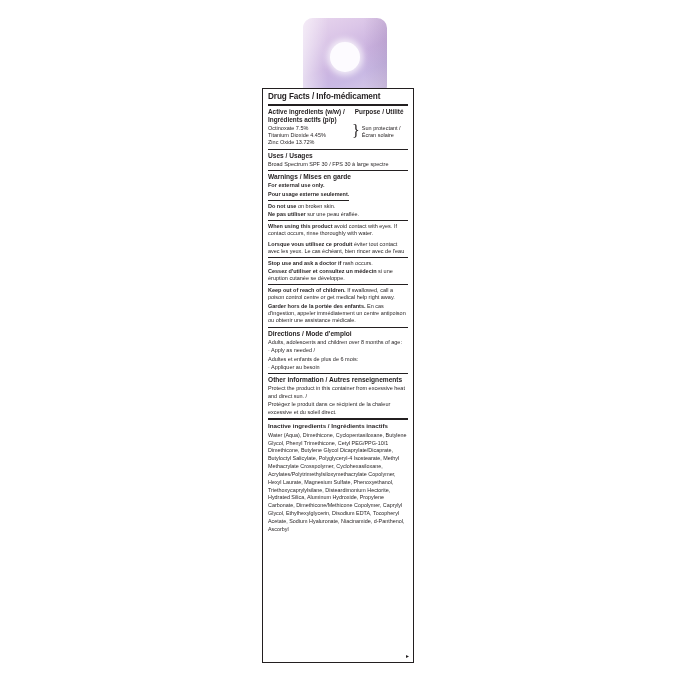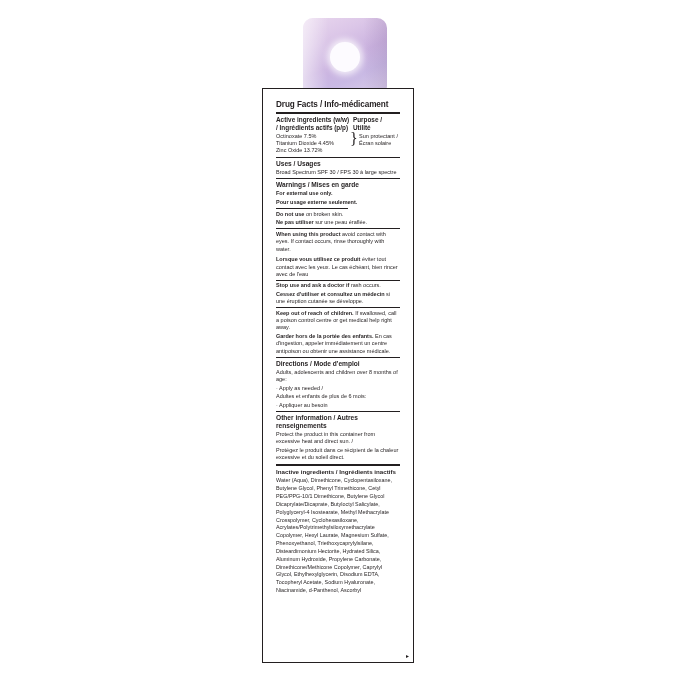--- a/index.html
+++ b/index.html
@@ -51,21 +51,21 @@
   
   .panel {
     position: absolute;
     left: 262px;
     top: 88px;
     width: 152px;
     height: 575px;
     border: 1px solid #231f20;
     background: #ffffff;
     box-sizing: border-box;
-    padding: 8px;
+    padding: 0;
   }
   .panel-inner {
     padding: 3px 5px 4px 5px;
   }
 
   .title {
     font-size: 8.2px;
     font-weight: bold;
     line-height: 1.25;
     letter-spacing: -0.1px;

